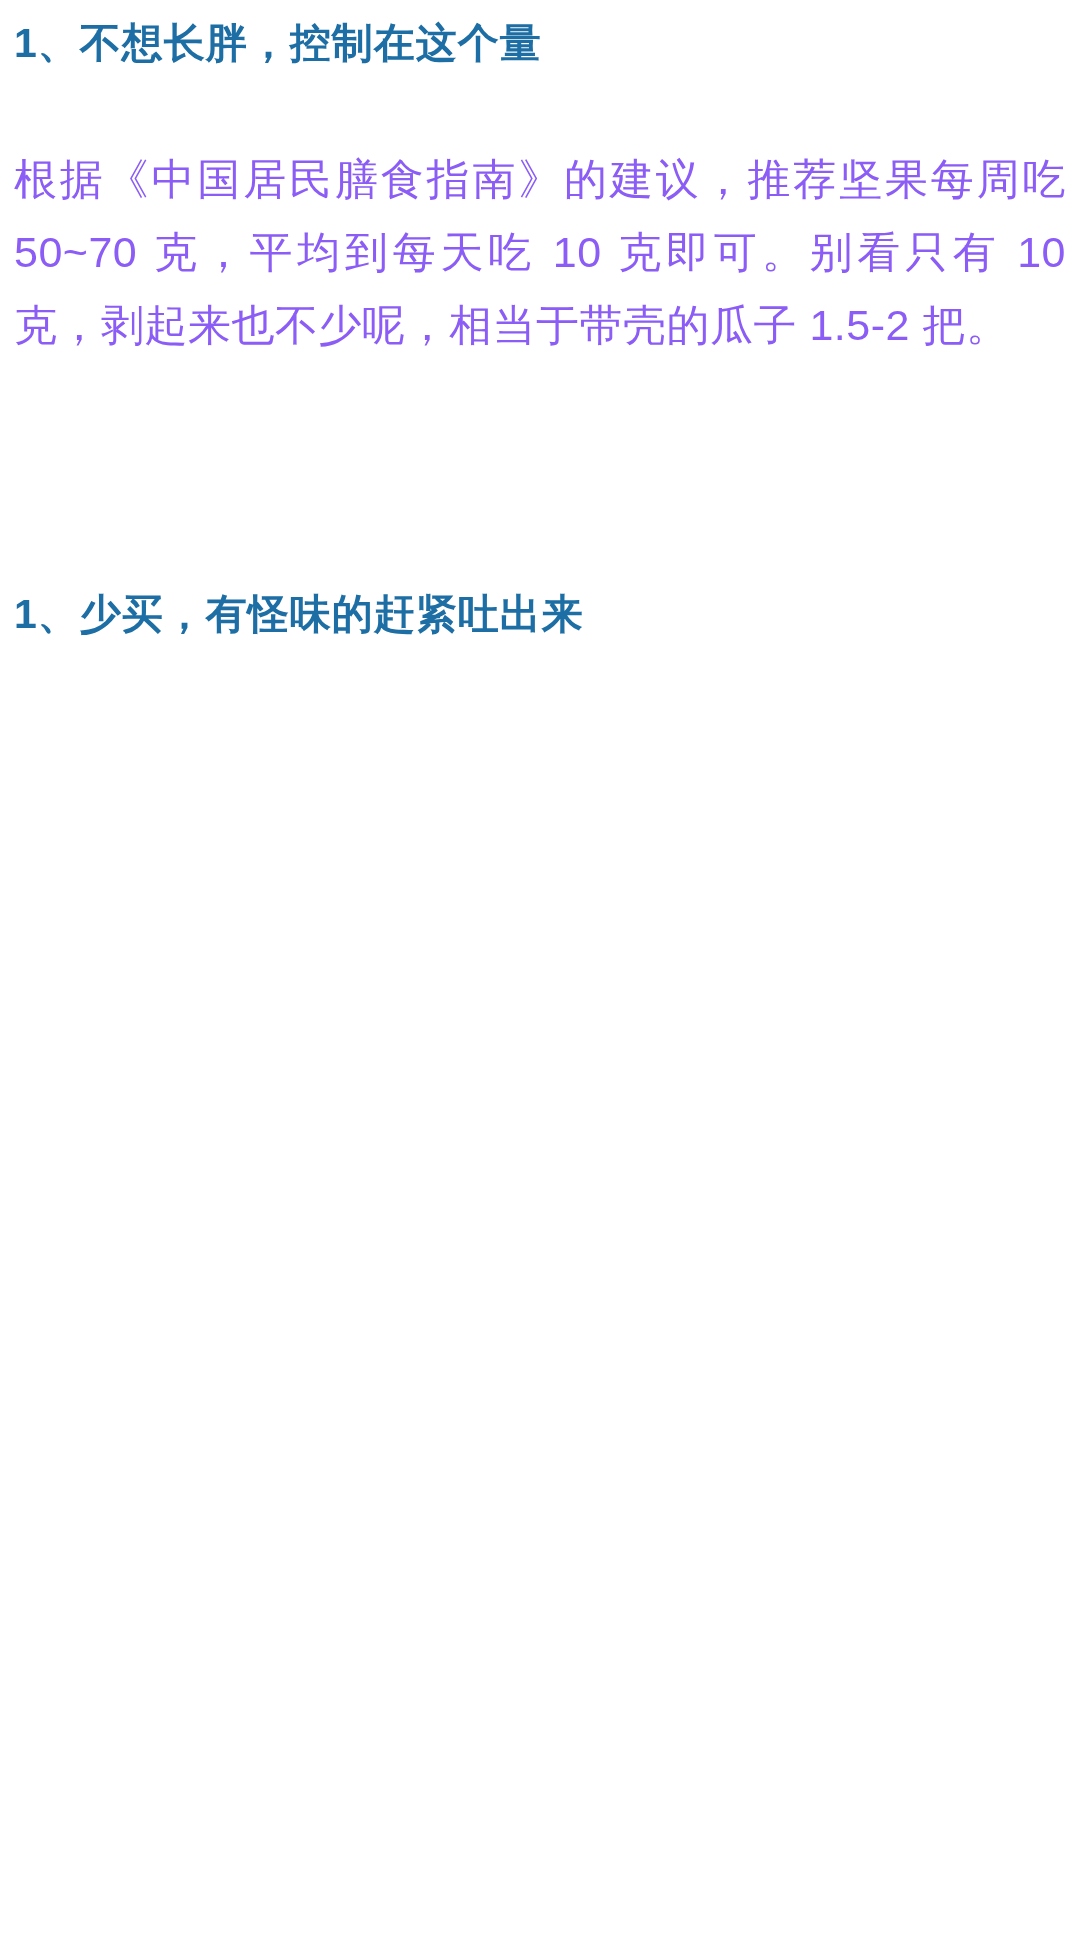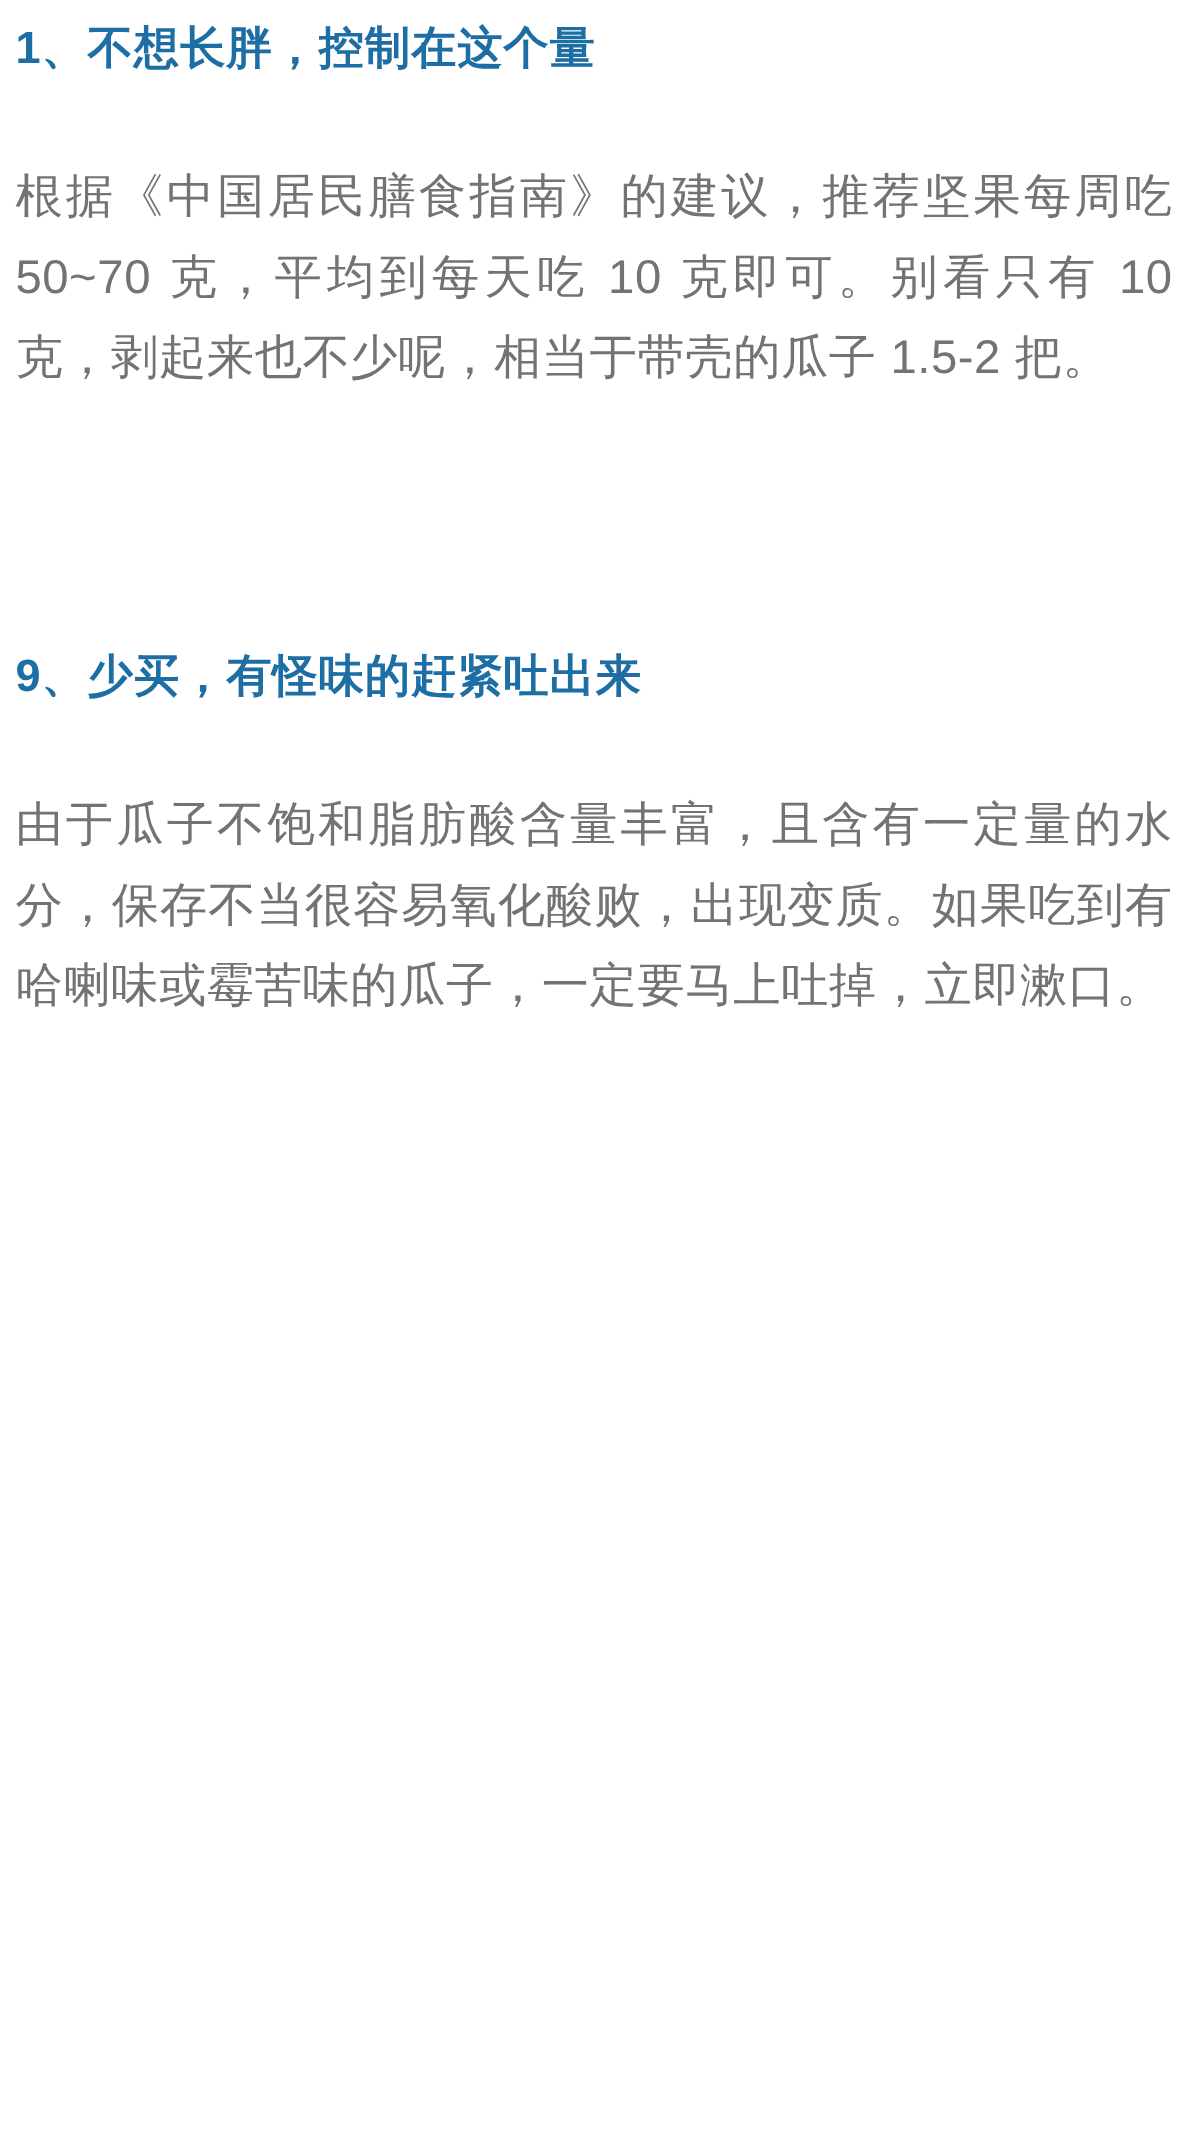--- a/index.html
+++ b/index.html
@@ -30,21 +30,21 @@
     margin: 0;
     padding: 14px 0 0 0;
     white-space: nowrap;
   }
   .heading.h1 { padding-top: 8px; }
   .heading.h2 { padding-top: 6px; }
   .heading.h3 { padding-top: 4px; }
   .body-text {
     font-size: 43px;
     line-height: 1.70;
-    color: #737373;
+    color: #8b5cf6;
     margin: 0;
     text-align: justify;
     text-justify: inter-ideograph;
     letter-spacing: 0.5px;
   }
   .gap-md { height: 62px; }
   .gap-lg { height: 74px; }
   .gap-xl { height: 86px; }
 </style>
 </head>
@@ -59,19 +59,18 @@
   <p class="body-text">根据《中国居民膳食指南》的建议，推荐坚果每周吃 50~70 克，平均到每天吃 10 克即可。别看只有 10 克，剥起来也不少呢，相当于带壳的瓜子 1.5-2 把。</p>
 
   <div class="gap-md"></div>
 
 
   <div class="gap-lg"></div>
 
 
   <div class="gap-xl"></div>
 
-  <h2 class="heading h3">9、少买，有怪味的赶紧吐出来</h2>
+  <h2 class="heading h3">1、少买，有怪味的赶紧吐出来</h2>
 
   <div class="gap-lg"></div>
 
-  <p class="body-text">由于瓜子不饱和脂肪酸含量丰富，且含有一定量的水分，保存不当很容易氧化酸败，出现变质。如果吃到有哈喇味或霉苦味的瓜子，一定要马上吐掉，立即漱口。</p>
 
 </div>
 
 </body></html>

